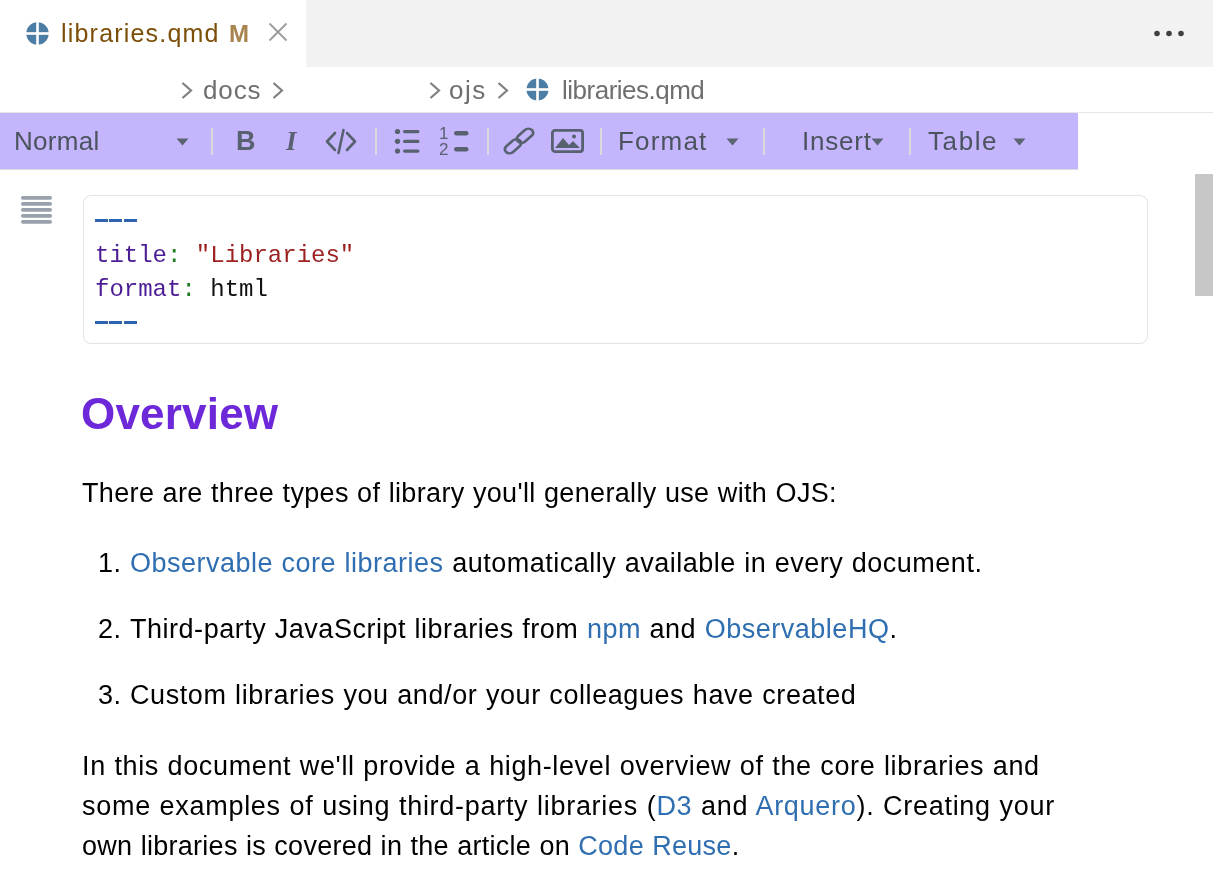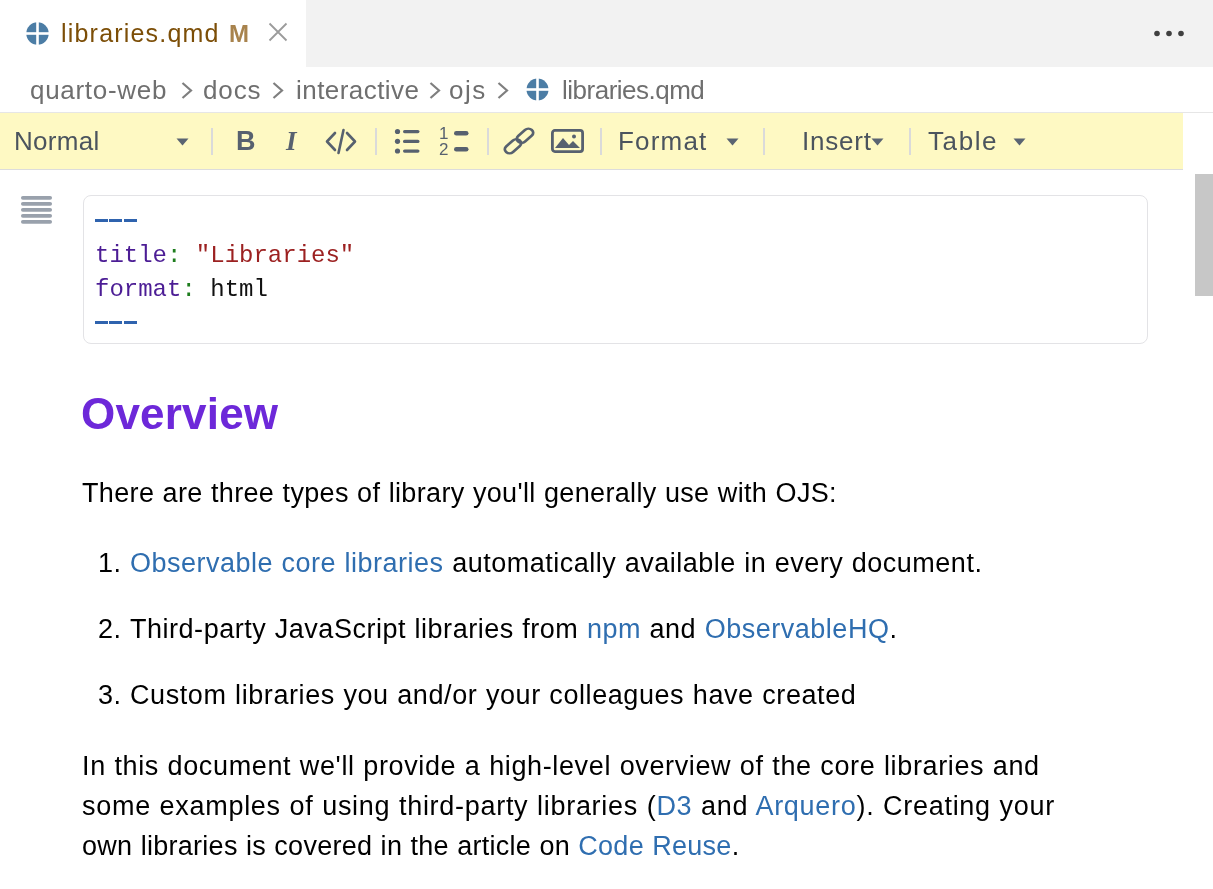--- a/index.html
+++ b/index.html
@@ -18,21 +18,21 @@
   #tabx { position:absolute; left:268px; top:22px; }
   #dots { position:absolute; left:1152px; top:30px; }
 
   
   #crumbs { position:absolute; left:0; top:67px; width:1213px; height:46px; background:#fff;
     border-bottom:1px solid #e6e6e6; font-size:26px; color:#6f6f6f; }
   .crumb { position:absolute; top:0; height:47px; line-height:47px; white-space:nowrap; }
   .chev { position:absolute; top:14px; }
 
   
-  #toolbar { position:absolute; left:0; top:113px; width:1183px; height:57px; background:#fef9c3;
+  #toolbar { position:absolute; left:0; top:113px; width:1078px; height:57px; background:#c4b5fd;
     border-bottom:1px solid #dcdcdc; }
   .titem { position:absolute; top:0; height:56px; line-height:56px; font-size:26px;
     letter-spacing:0.3px; color:#4b545e; white-space:nowrap; }
   .tsep { position:absolute; top:15px; width:2px; height:27px; background:#dadada; }
   .ticon { position:absolute; }
 
   
   #yaml { position:absolute; left:83px; top:195px; width:1065px; height:149px;
     border:1px solid #e3e3e6; border-radius:8px;
     font-family:"Liberation Mono", monospace; font-size:24px; line-height:34px;
@@ -70,29 +70,27 @@
     <path d="M1.5 1.5 L18.5 18.5 M18.5 1.5 L1.5 18.5" stroke="#9b9b9b" stroke-width="1.8"></path>
   </svg>
 </div>
 <svg id="dots" width="36" height="7" viewBox="0 0 36 7">
   <circle cx="5" cy="3.5" r="2.8" fill="#404040"></circle>
   <circle cx="17" cy="3.5" r="2.8" fill="#404040"></circle>
   <circle cx="29" cy="3.5" r="2.8" fill="#404040"></circle>
 </svg>
 
 <div id="crumbs">
-  <span class="crumb" style="left:30px; letter-spacing:0.7px">quarto-web</span>
   <svg class="chev" style="left:180px" width="13" height="18" viewBox="0 0 13 18">
       <path d="M2.5 2 L11 9.5 L2.5 17" stroke="#7f7f7f" stroke-width="2.2" fill="none"></path>
     </svg>
   <span class="crumb" style="left:203px; letter-spacing:0.9px">docs</span>
   <svg class="chev" style="left:271px" width="13" height="18" viewBox="0 0 13 18">
       <path d="M2.5 2 L11 9.5 L2.5 17" stroke="#7f7f7f" stroke-width="2.2" fill="none"></path>
     </svg>
-  <span class="crumb" style="left:296px; letter-spacing:0.45px">interactive</span>
   <svg class="chev" style="left:428px" width="13" height="18" viewBox="0 0 13 18">
       <path d="M2.5 2 L11 9.5 L2.5 17" stroke="#7f7f7f" stroke-width="2.2" fill="none"></path>
     </svg>
   <span class="crumb" style="left:449px; letter-spacing:1.5px">ojs</span>
   <svg class="chev" style="left:496px" width="13" height="18" viewBox="0 0 13 18">
       <path d="M2.5 2 L11 9.5 L2.5 17" stroke="#7f7f7f" stroke-width="2.2" fill="none"></path>
     </svg>
   <svg class="chev" style="left:526px; top:11px" width="23" height="23" viewBox="0 0 23 23">
     <circle cx="11.5" cy="11.5" r="11" fill="#4c7da5"></circle>
     <rect x="10.2" y="0" width="2.6" height="23" fill="#fff"></rect>

